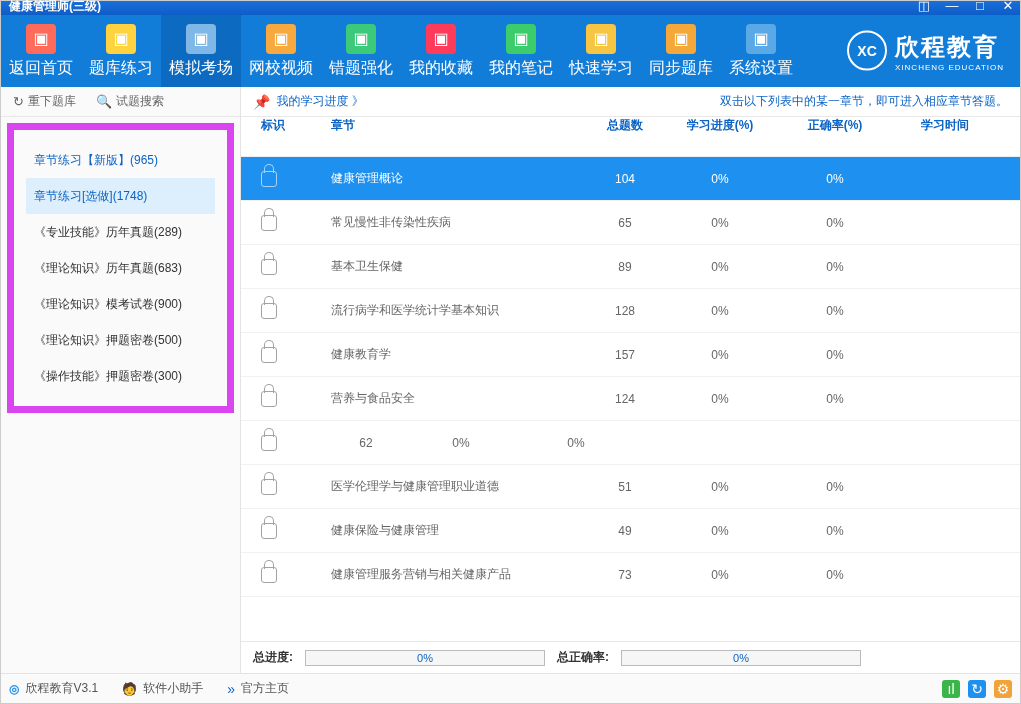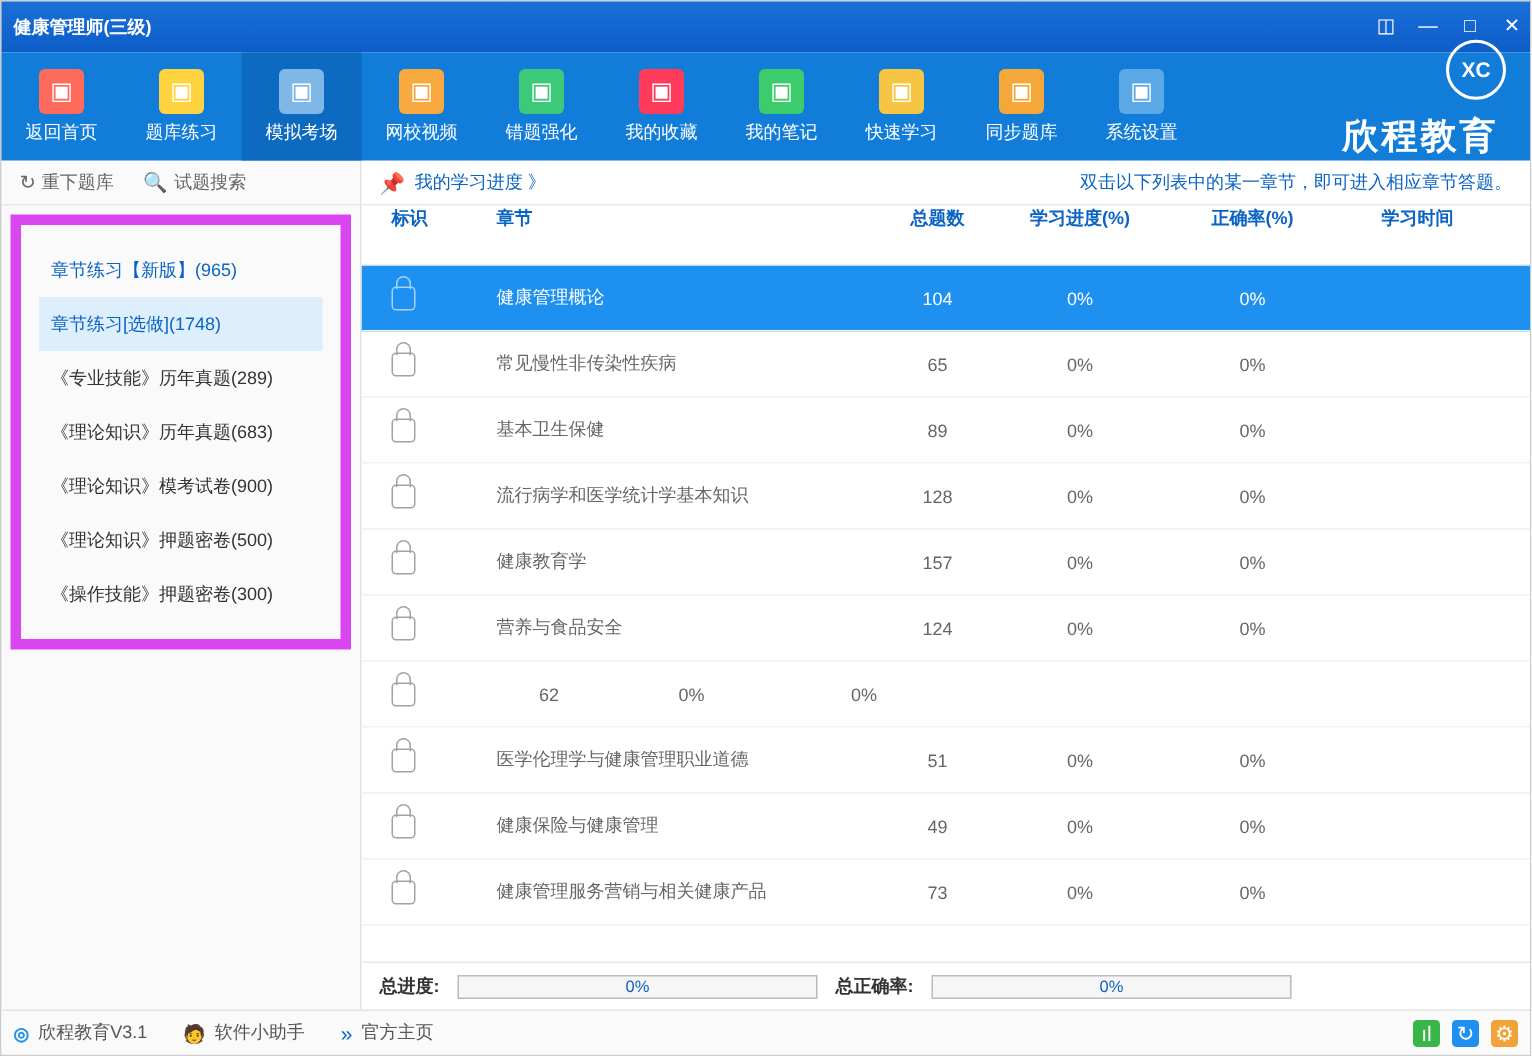--- a/index.html
+++ b/index.html
@@ -1,28 +1,28 @@
 <!DOCTYPE html>
 <html><head>
 <meta charset="utf-8">
 <style>
 * { box-sizing: border-box; margin: 0; padding: 0; }
 body { font-family: "Microsoft YaHei", Arial, sans-serif; font-size: 12px; background: #fff; }
 .window { width: 1021px; height: 704px; display: flex; flex-direction: column; background: #fff; border: 1px solid #ccc; }
-.titlebar { height: 34px; background: linear-gradient(to bottom,#1a6fd8,#0d5dc7); color: #fff; display: flex; align-items: center; padding: 0 4px 0 8px; font-size: 12px; }
+.titlebar { height: 14px; background: linear-gradient(to bottom,#1a6fd8,#0d5dc7); color: #fff; display: flex; align-items: flex-end; padding: 0 4px 0 8px; font-size: 12px; }
 .titlebar .title { flex: 1; font-weight: bold; }
 .win-controls { display: flex; gap: 12px; align-items: center; }
 .win-btn { width: 16px; height: 16px; color: #fff; font-size: 13px; text-align: center; line-height: 14px; cursor: pointer; }
 
 .navbar { height: 72px; background: #117dd9; display: flex; align-items: center; position: relative; }
 .nav-item { width: 80px; height: 72px; display: flex; flex-direction: column; align-items: center; justify-content: center; color: #fff; cursor: pointer; gap: 4px; }
 .nav-item.active { background: #0c6bc0; }
 .nav-icon { width: 32px; height: 32px; display: flex; align-items: center; justify-content: center; border-radius: 4px; }
-.nav-label { font-size: 12px; }
-.brand { position: absolute; right: 16px; top: 50%; transform: translateY(-50%); display: flex; align-items: flex-end; color: #fff; gap: 8px; flex-direction: column; }
+.nav-label { font-size: 16px; }
+.brand { position: absolute; right: 16px; top: 50%; transform: translateY(-50%); display: flex; align-items: flex-start; color: #fff; gap: 8px; }
 .brand-logo { width: 40px; height: 40px; border: 2px solid #fff; border-radius: 50%; display: flex; align-items: center; justify-content: center; font-weight: bold; font-size: 14px; }
 .brand-text { font-size: 24px; font-weight: bold; letter-spacing: 2px; }
 .brand-sub { font-size: 8px; letter-spacing: 1px; display: block; }
 
 .body { flex: 1; display: flex; overflow: hidden; }
 .sidebar { width: 240px; border-right: 1px solid #e3e3e3; display: flex; flex-direction: column; background: #fafafa; }
 .side-tools { height: 30px; display: flex; align-items: center; gap: 20px; padding: 0 12px; border-bottom: 1px solid #e8e8e8; color: #666; }
 .tool-item { display: flex; align-items: center; gap: 4px; cursor: pointer; }
 .tool-icon { font-size: 13px; }
 .side-list { flex: 1; padding: 6px; }

